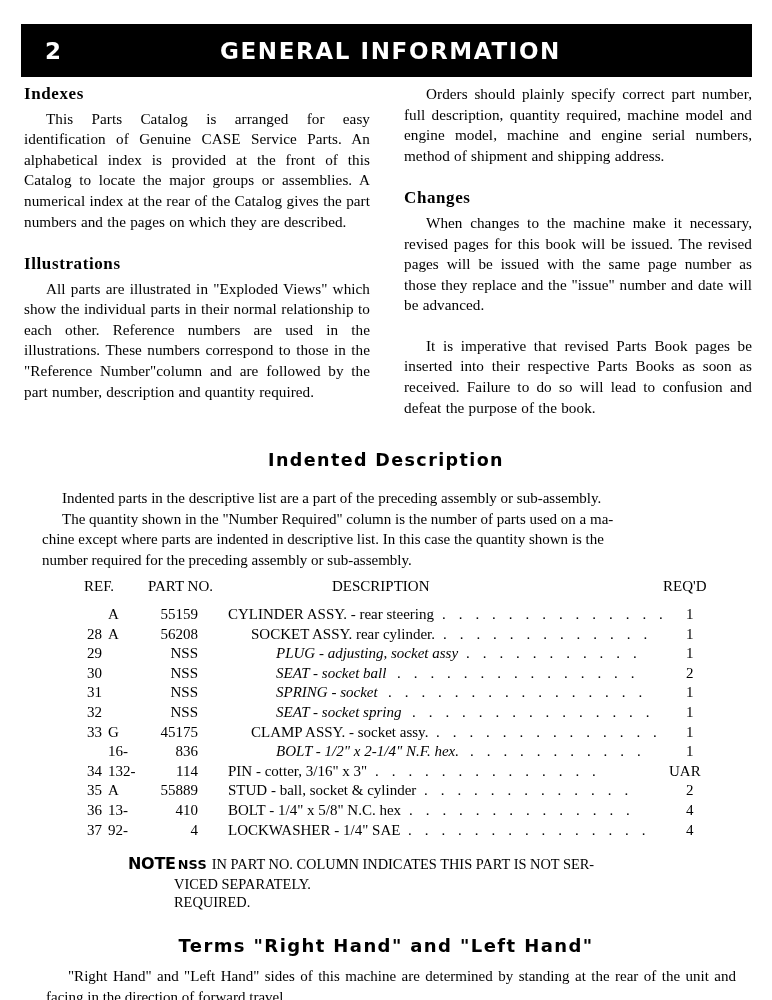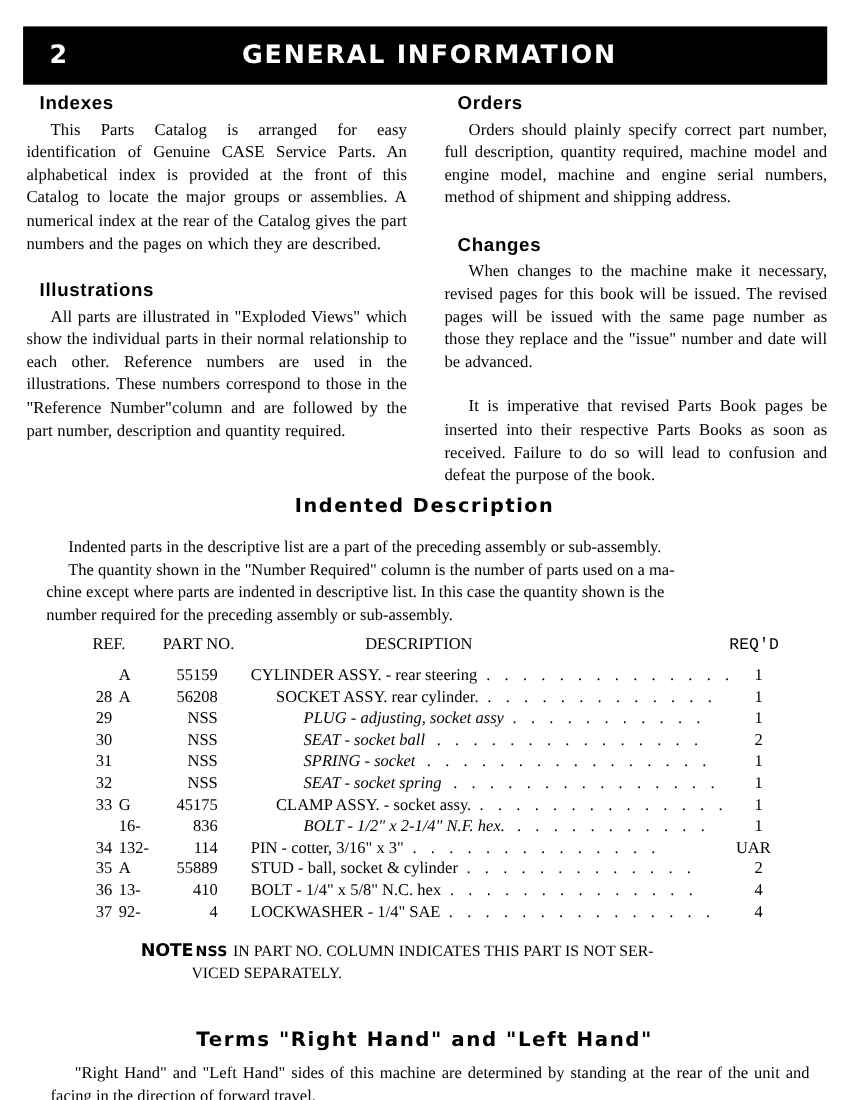--- a/index.html
+++ b/index.html
@@ -70,25 +70,25 @@
     width: 772px;
   }
   .col {
     position: absolute;
     top: 0;
   }
   .col-left  { left: 24px;  width: 346px; }
   .col-right { left: 404px; width: 348px; }
 
   .sec-heading {
-    font-family: Liberation Sans, sans-serif;
+    font-family: Liberation Serif, serif;
     font-weight: bold;
     font-size: 17px;
     letter-spacing: 0.6px;
-    margin: 0 0 5px 12px;
+    margin: 0 0 5px 0;
     line-height: 1.15;
   }
   .sec-heading.spaced-top { margin-top: 22px; }
 
   p.body-text {
     margin: 0 0 0 0;
     font-size: 15.2px;
     line-height: 20.6px;
     text-align: justify;
     text-indent: 22px;
@@ -142,21 +142,21 @@
   }
   .pt-head {
     position: relative;
     height: 26px;
     text-align: right;
   }
   .pt-head span { position: absolute; white-space: nowrap; }
   .th-ref    { left: 84px; }
   .th-part   { left: 148px; }
   .th-desc   { left: 332px; }
-  .th-req    { left: 663px; font-family: Liberation Mono, monospace; }
+  .th-req    { left: 663px; }
 
   .pt-rows {
     position: relative;
     margin-top: 2px;
   }
   .pt-row {
     position: relative;
     height: 19.6px;
     white-space: nowrap;
   }
@@ -215,21 +215,20 @@
 
     <div class="col col-left">
       <h2 class="sec-heading">Indexes</h2>
       <p class="body-text">This Parts Catalog is arranged for easy identification of Genuine CASE Service Parts. An alphabetical index is provided at the front of this Catalog to locate the major groups or assemblies. A numerical index at the rear of the Catalog gives the part numbers and the pages on which they are described.</p>
 
       <h2 class="sec-heading spaced-top">Illustrations</h2>
       <p class="body-text">All parts are illustrated in "Exploded Views" which show the individual parts in their normal relationship to each other. Reference numbers are used in the illustrations. These numbers correspond to those in the "Reference Number"column and are followed by the part number, description and quantity required.</p>
     </div>
 
     <div class="col col-right">
-      <h2 class="sec-heading">Orders</h2>
       <p class="body-text">Orders should plainly specify correct part number, full description, quantity required, machine model and engine model, machine and engine serial numbers, method of shipment and shipping address.</p>
 
       <h2 class="sec-heading spaced-top">Changes</h2>
       <p class="body-text">When changes to the machine make it necessary, revised pages for this book will be issued. The revised pages will be issued with the same page number as those they replace and the "issue" number and date will be advanced.</p>
       <p class="body-text">It is imperative that revised Parts Book pages be inserted into their respective Parts Books as soon as received. Failure to do so will lead to confusion and defeat the purpose of the book.</p>
     </div>
 
   </div>
 
   <div class="center-heading" id="indented-heading">Indented Description</div>
@@ -346,18 +345,19 @@
           <span class="c-desc">LOCKWASHER - 1/4" SAE</span>
           <span class="c-qty">4</span>
           <span class="leader" style="position: absolute; top: 0px; left: 408px;">. . . . . . . . . . . . . . .</span>
         </div>
       </div>
   </div>
 
   <div class="note-block">
     <span class="note-line"><span class="note-word" style="margin-right: 2px;">NOTE</span><span class="note-tag" style="margin-right: 5px;">NSS</span><span>IN  PART NO. COLUMN INDICATES THIS  PART IS NOT SER-</span></span>
     <span class="note-line indent">VICED SEPARATELY.</span>
+    <span class="note-line indent">REQUIRED.</span>
   </div>
 
   <div class="center-heading" id="terms-heading">Terms "Right Hand" and "Left Hand"</div>
   <div class="full-block" id="terms-body">"Right Hand" and "Left Hand" sides of this machine are determined by standing at the rear of the unit and facing in the direction of forward travel.</div>
 
 </div>
 
 </body></html>

